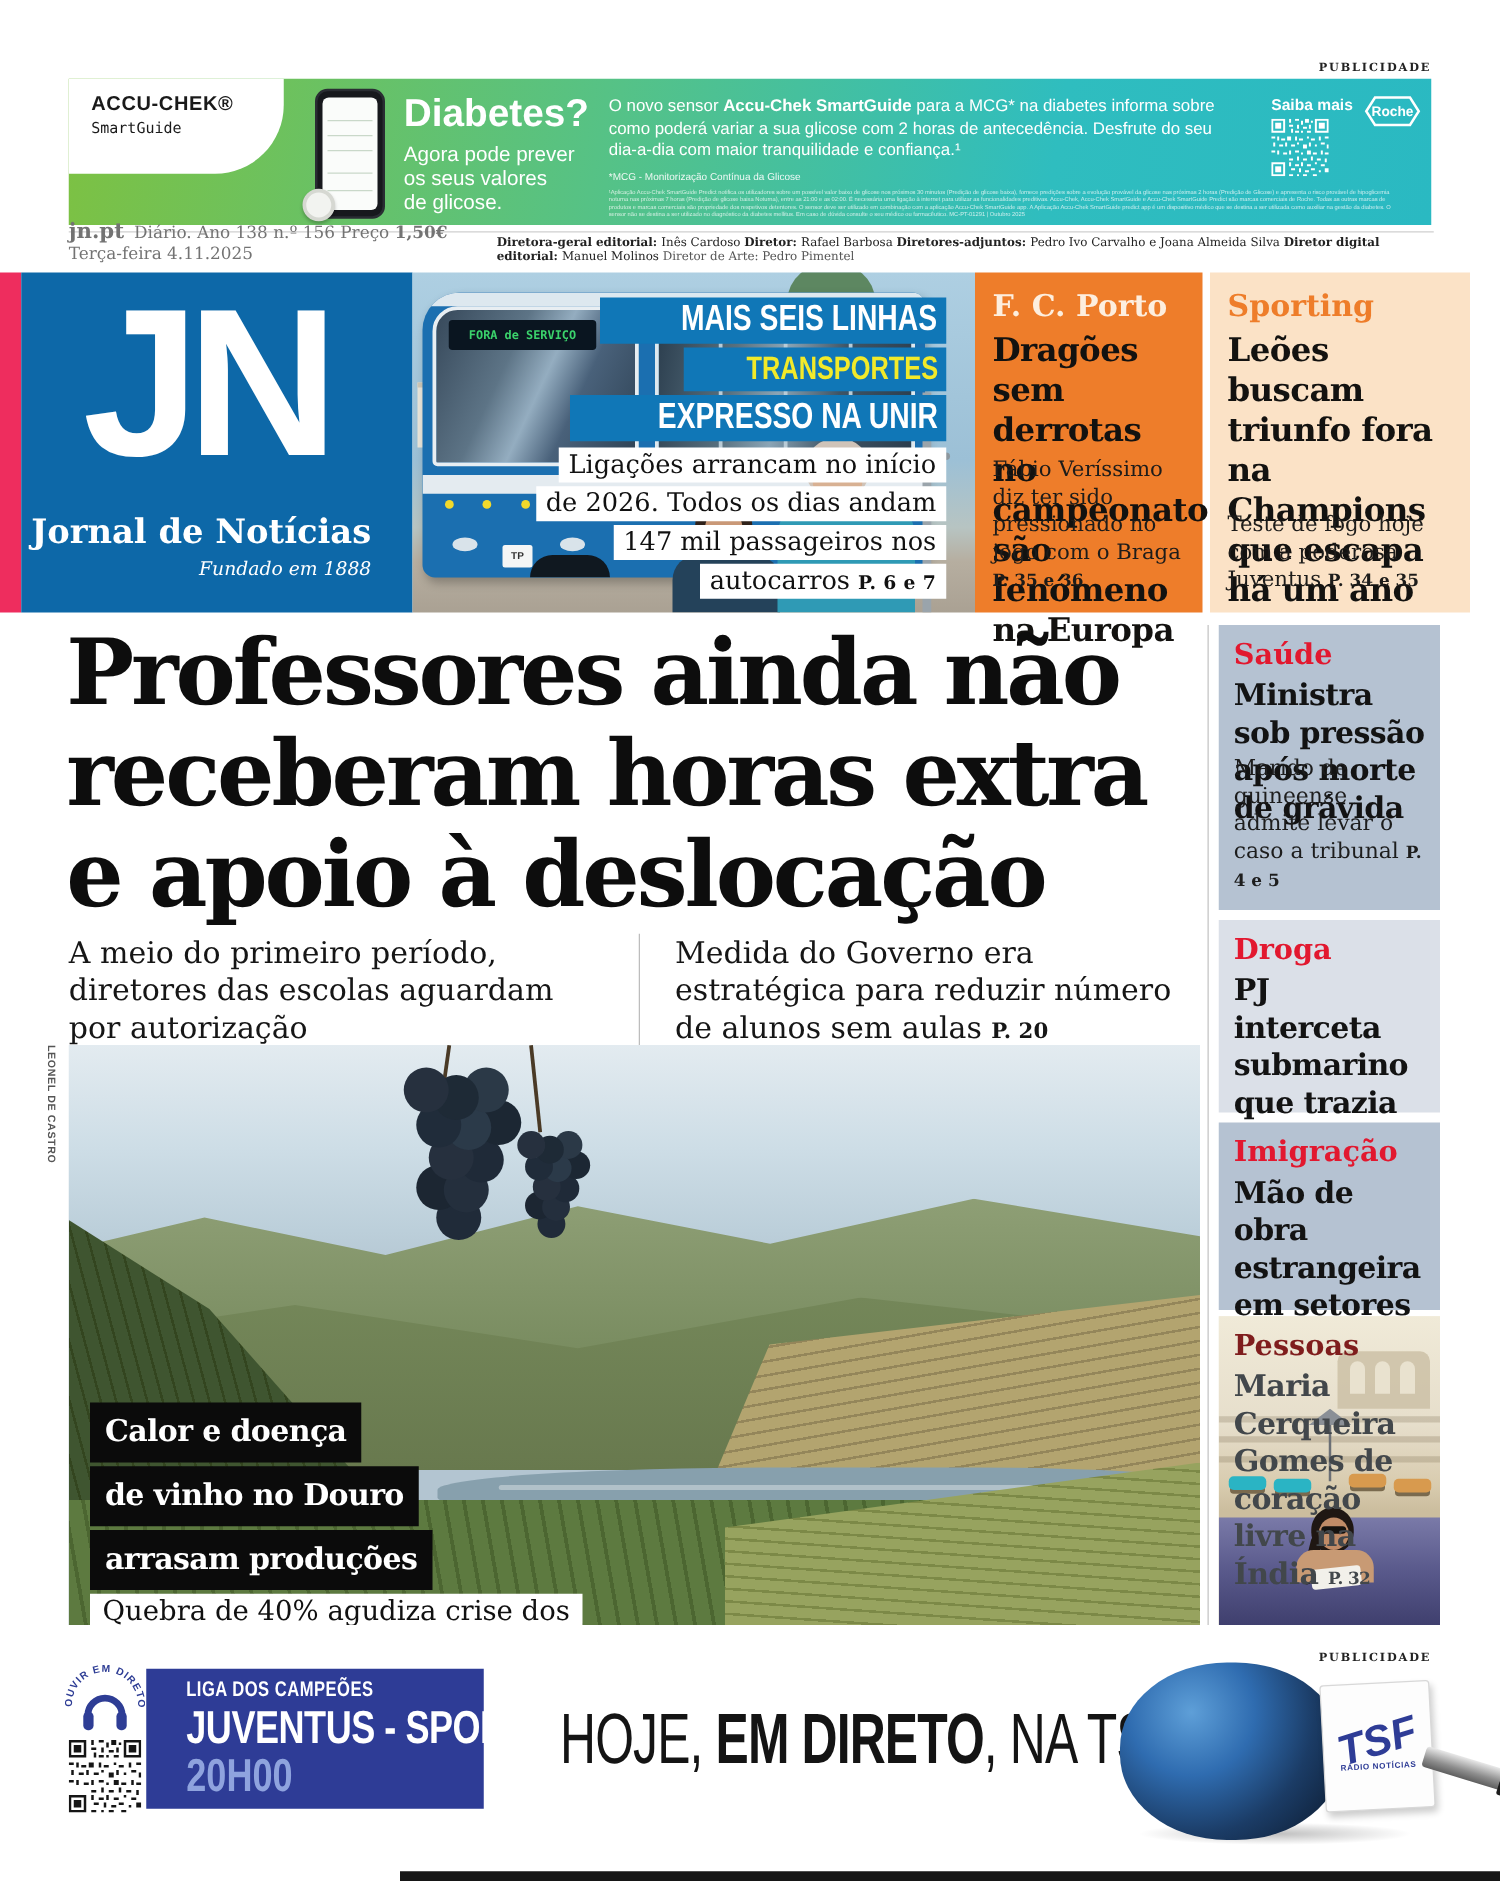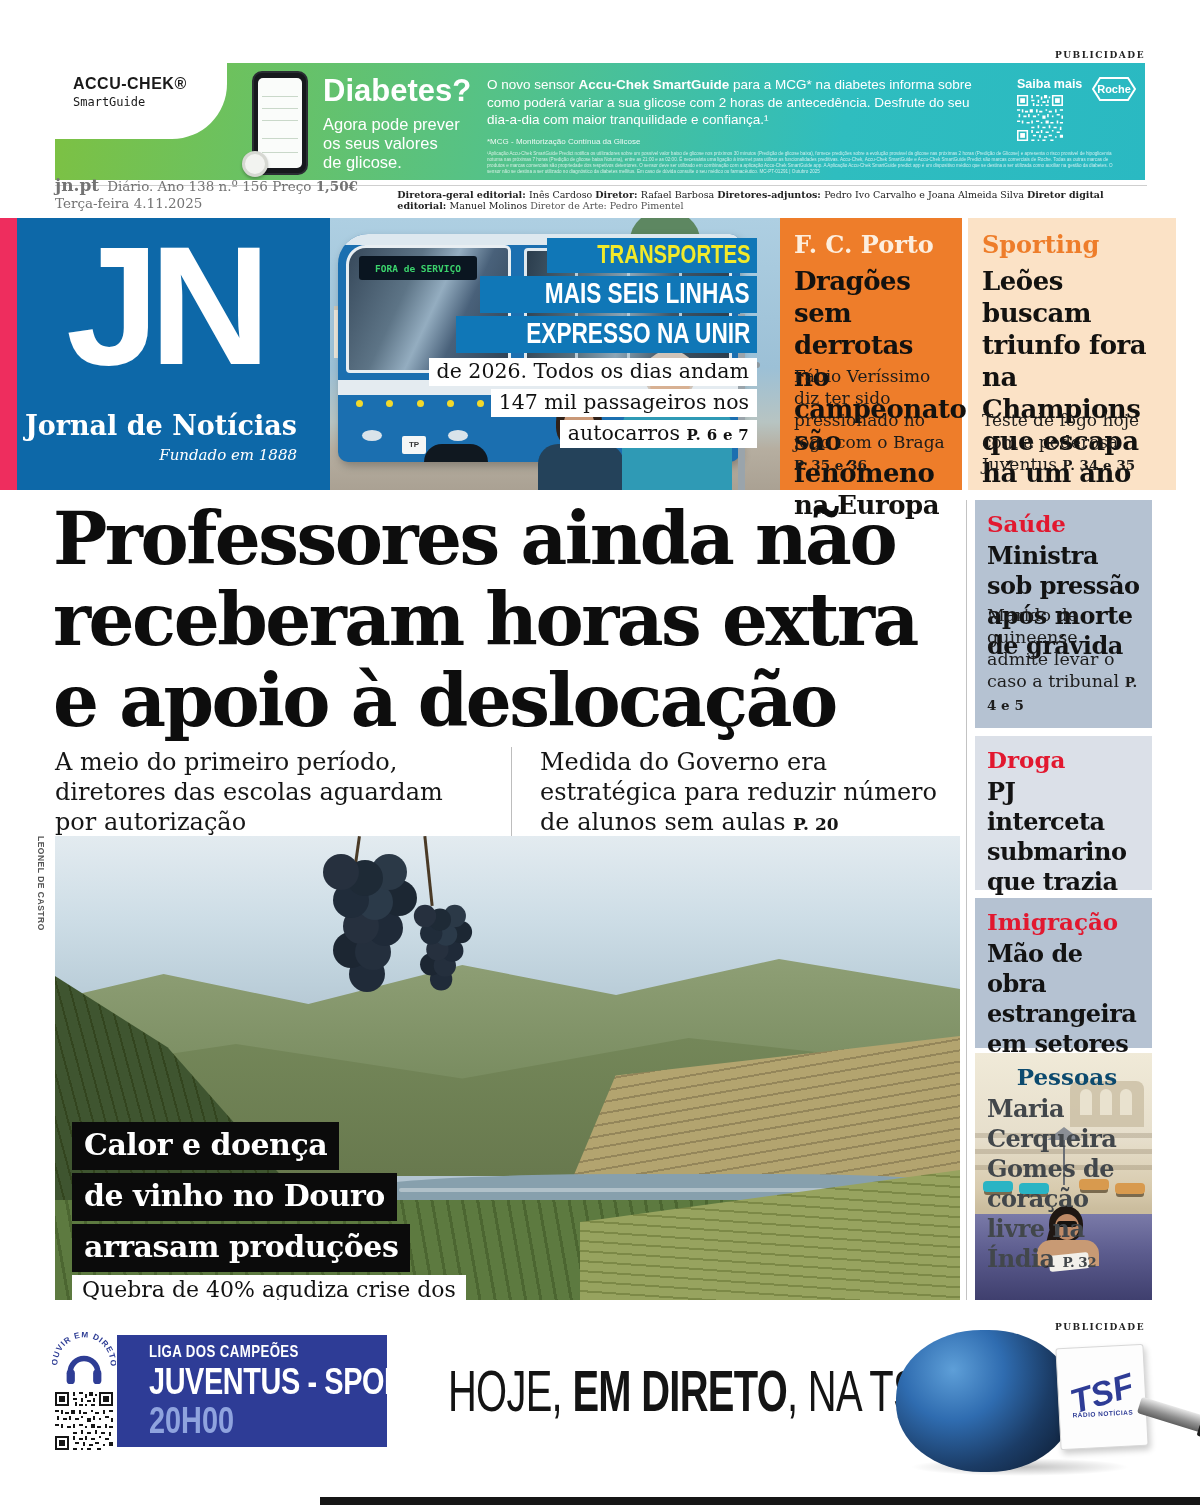--- a/index.html
+++ b/index.html
@@ -148,21 +148,21 @@
   .pp-water { position:absolute; left:0; right:0; bottom:0; height:86px;
               background:linear-gradient(180deg,#7a7aa8 0%,#5c5c8e 45%,#3f3f6e 100%); }
   .pp-woman { position:absolute; left:52px; bottom:28px; width:80px; height:66px; }
   .pw-hair { position:absolute; left:22px; top:0; width:34px; height:36px; border-radius:50% 50% 45% 45%; background:#1f1713; }
   .pw-tail { position:absolute; left:18px; top:22px; width:9px; height:40px; border-radius:5px; background:#1f1713; transform:rotate(14deg); }
   .pw-face { position:absolute; left:28px; top:8px; width:24px; height:26px; border-radius:50%; background:#c08b67; }
   .pw-glasses { position:absolute; left:30px; top:15px; width:20px; height:6px; border-radius:3px; background:#15120f; }
   .pw-shoulders { position:absolute; left:10px; top:34px; width:62px; height:26px; border-radius:14px 14px 0 0; background:#c89a74; }
   .pw-top { position:absolute; left:22px; top:48px; width:40px; height:16px; background:#f2f0ea; transform:rotate(-6deg); border-radius:3px;}
   .pessoas-text { position:absolute; left:12px; top:10px; z-index:3; }
-  .pessoas-kicker { font-size:23px; font-weight:bold; color:#0c4a6e;text-align:center; }
+  .pessoas-kicker { font-size:23px; font-weight:bold; color:#7f1d1d; }
   .pessoas-headline { margin-top:4px; font-size:24px; line-height:30px; font-weight:bold; color:#42474b; letter-spacing:-.5px; width:160px; }
 
   
   .photo-credit { position:absolute; left:36px; top:836px; font-family:"Liberation Sans",sans-serif; font-size:8.5px;
                   letter-spacing:.5px; color:#555; writing-mode:vertical-rl; font-weight:bold; }
   .douro-photo { position:absolute; left:55px; top:836px; width:905px; height:464px; overflow:hidden;
                  background:linear-gradient(180deg,#e3ebf0 0%,#cddde6 18%,#bccfda 32%,#b3c5d1 40%); }
   .dp-farhill { position:absolute; left:0; right:0; top:96px; height:150px; background:linear-gradient(180deg,#93a37a,#798c60);
                 clip-path:polygon(0 45%,12% 28%,28% 48%,45% 22%,62% 42%,80% 18%,100% 38%,100% 100%,0 100%); }
   .dp-midhill { position:absolute; left:0; right:0; top:190px; height:150px; background:linear-gradient(180deg,#75885a,#68794e);
@@ -181,21 +181,21 @@
              background:repeating-linear-gradient(4deg,#97a35f 0 8px,#7c8947 8px 10px);
              clip-path:polygon(0 40%,100% 0,100% 100%,0 100%); }
   .dp-stem { position:absolute; width:3px; background:#4a3a26; }
   .grapes { position:absolute; width:36px; height:36px; border-radius:50%; background:#26303e;
             box-shadow: 24px 6px 0 #1e2a36, 48px 0 0 #2b3947, 10px 28px 0 #202c3a, 34px 30px 0 #2b3a49,
                         58px 26px 0 #1c2733, 20px 54px 0 #26303e, 44px 56px 0 #1f2a38, 32px 80px 0 #242f3d,
                         10px 78px 0 #1c2632, 26px 102px 0 #202b39; }
   .grapes-sm { transform:scale(.62); }
   .douro-caption { position:absolute; left:17px; top:286px; }
   .dc-chip { display:table; margin-bottom:3px; background:#0b0b0b; color:#fff; font-weight:bold;
-             font-size:30px; line-height:40px; padding:3px 12px 5px; letter-spacing:-.5px; }
+             font-size:24px; line-height:40px; padding:3px 12px 5px; letter-spacing:-.5px; }
   .dc-dek { display:table; margin-bottom:3px; background:#fff; color:#111; font-size:22px; line-height:26px; padding:2px 10px 3px; }
 
   
   .bottom-ad { position:absolute; left:40px; top:1330px; width:1120px; height:165px; }
   .listen-badge { position:absolute; left:12px; top:2px; }
   .ba-qr { position:absolute; left:15px; top:62px; width:58px; height:58px; color:#151515; }
   .match-box { position:absolute; left:77px; top:5px; width:270px; height:112px; background:#2e3c96; color:#fff;
                display:flex; flex-direction:column; justify-content:center; padding-left:32px;
                font-family:"Liberation Sans",sans-serif; }
   .mb-line { display:block; transform:scaleX(.78); transform-origin:0 50%; white-space:nowrap; font-weight:bold; }
@@ -336,24 +336,25 @@
         <div class="w1-hand"></div>
         <div class="w1-body"></div>
     </div>
     <div class="bp-woman2">
       <div class="w2-hair"></div>
         <div class="w2-face"></div>
         <div class="w2-glasses"></div>
         <div class="w2-body"></div>
     </div>
     <div class="tr-overlay">
+      <span class="chip chip-blue"><span class="cond white">MAIS SEIS LINHAS</span></span>
       <span class="chip chip-blue tr-kicker"><span class="cond">TRANSPORTES</span></span>
-      <span class="chip chip-blue"><span class="cond white">MAIS SEIS LINHAS</span></span>
       <span class="chip chip-blue"><span class="cond white">EXPRESSO NA UNIR</span></span>
       <span class="tr-gap"></span>
+      <span class="chip chip-white">Ligações arrancam no início</span>
       <span class="chip chip-white">de 2026. Todos os dias andam</span>
       <span class="chip chip-white">147 mil passageiros nos</span>
       <span class="chip chip-white"><span>autocarros </span><span class="pref">P. 6 e 7</span></span>
     </div>
   </div>
 
   <div class="porto-box">
     <div class="porto-kicker">F. C. Porto</div>
     <div class="porto-headline">Dragões sem derrotas no campeonato são fenómeno na Europa</div>
     <div class="porto-dek"><span>Fábio Veríssimo diz ter sido pressionado no jogo com o Braga </span><span class="pref-sm">P. 35 e 36</span></div>

